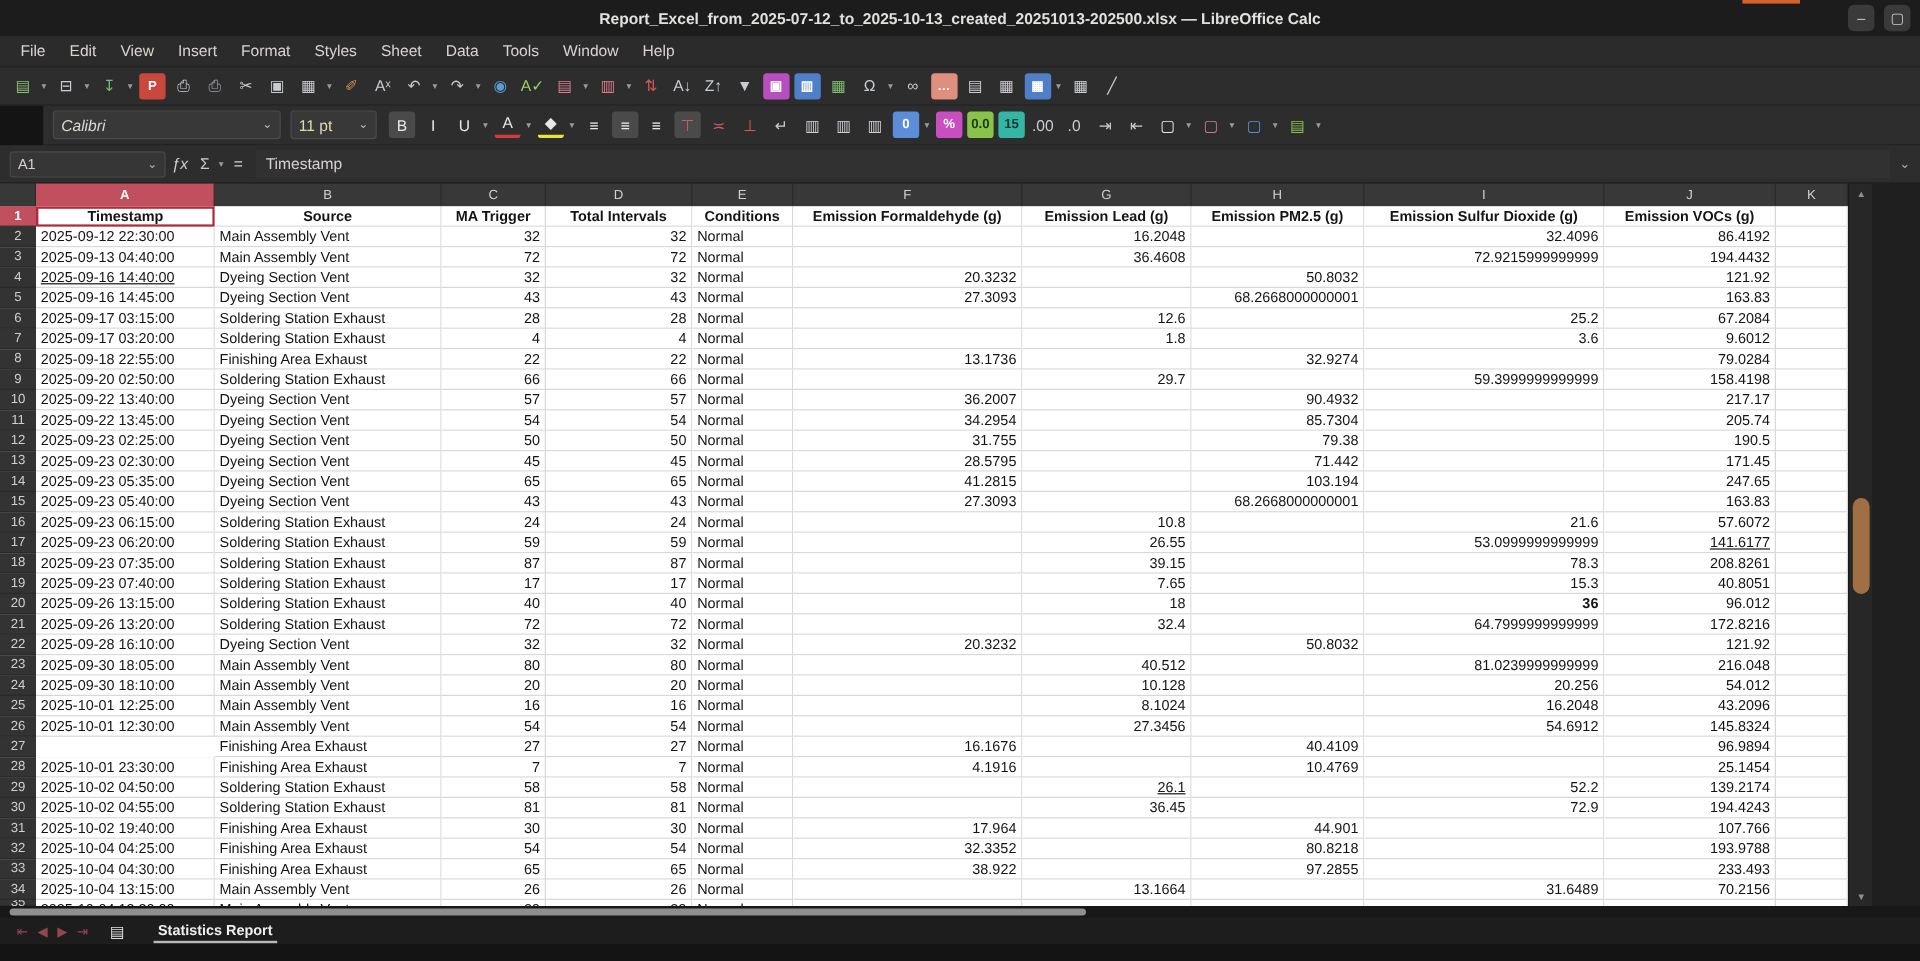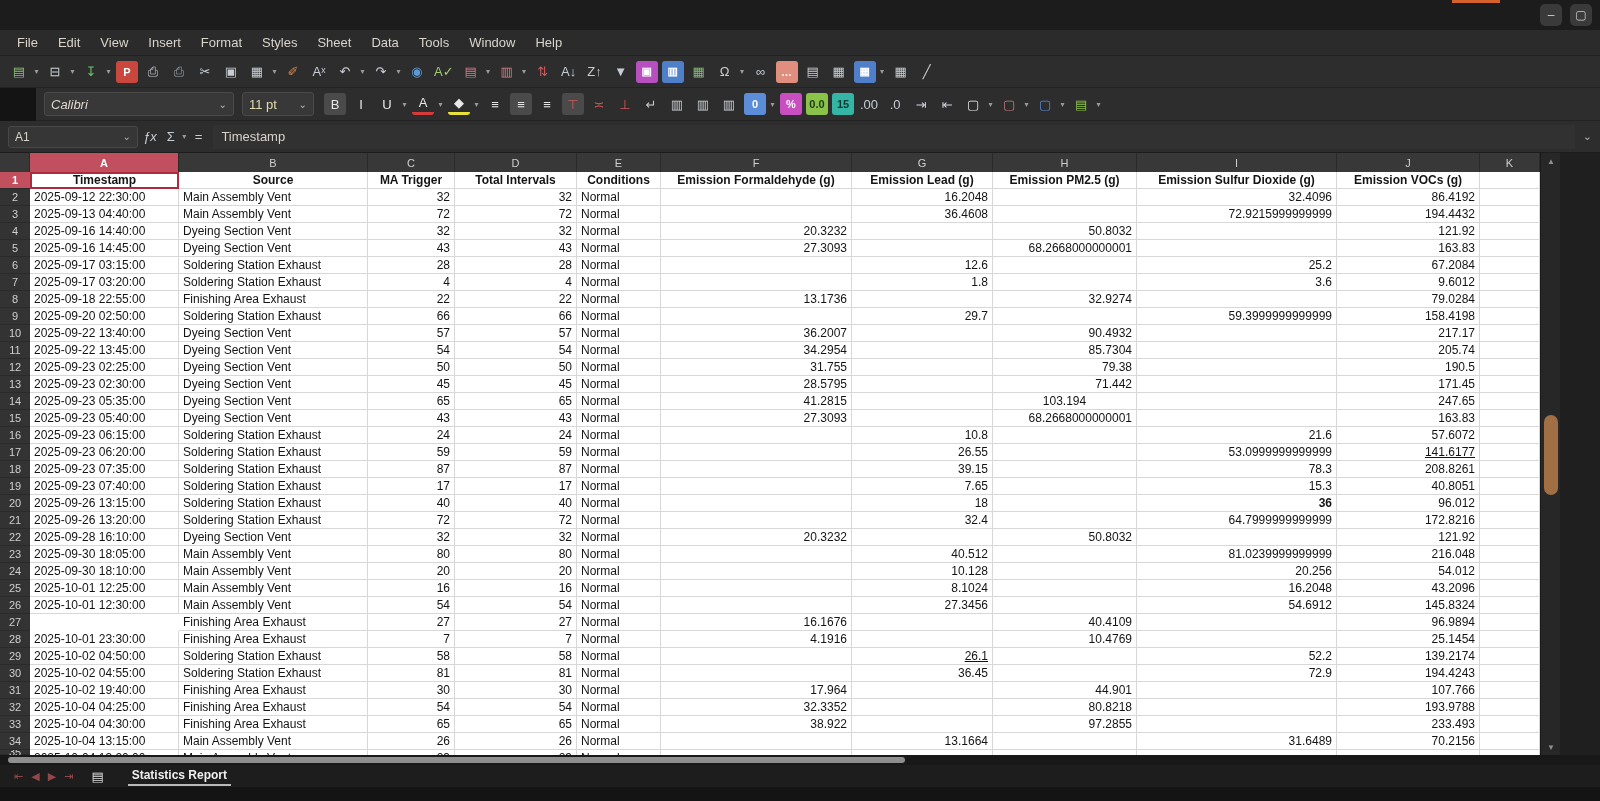--- a/index.html
+++ b/index.html
@@ -99,20 +99,21 @@
   .sheettab .bar { width:100%; height:2px; background:#b9b9b9; margin-top:1px; }
   .bottomfill { flex:1; background:#141414; }
 </style>
 </head>
 <body>
 
 <div class="app">
 
   <div class="titlebar">
     <span class="tb-accent"></span>
+    <span class="title">Report_Excel_from_2025-07-12_to_2025-10-13_created_20251013-202500.xlsx — LibreOffice Calc</span>
     <div class="winbtns">
       <span class="winbtn">–</span>
       <span class="winbtn">▢</span>
     </div>
   </div>
 
   <div class="menubar" id="menubar">
       <span class="menu-item">File</span>
       <span class="menu-item">Edit</span>
       <span class="menu-item">View</span>
@@ -288,21 +289,21 @@
             <div class="cell " style="width: 84px; flex: 0 0 84px;">Normal</div>
             <div class="cell r" style="width: 191px; flex: 0 0 191px;"></div>
             <div class="cell r" style="width: 141px; flex: 0 0 141px;">36.4608</div>
             <div class="cell r" style="width: 144px; flex: 0 0 144px;"></div>
             <div class="cell r" style="width: 200px; flex: 0 0 200px;">72.9215999999999</div>
             <div class="cell r" style="width: 143px; flex: 0 0 143px;">194.4432</div>
             <div class="cell " style="width: 60px; flex: 0 0 60px;"></div>
           </div>
           <div class="grid-row">
             <div class="row-num">4</div>
-            <div class="cell " style="width: 149px; flex: 0 0 149px;">2025-09-16 14:40:00</div>
+            <div class="cell " style="width: 149px; flex: 0 0 149px; text-decoration: underline;">2025-09-16 14:40:00</div>
             <div class="cell " style="width: 189px; flex: 0 0 189px;">Dyeing Section Vent</div>
             <div class="cell r" style="width: 87px; flex: 0 0 87px;">32</div>
             <div class="cell r" style="width: 122px; flex: 0 0 122px;">32</div>
             <div class="cell " style="width: 84px; flex: 0 0 84px;">Normal</div>
             <div class="cell r" style="width: 191px; flex: 0 0 191px;">20.3232</div>
             <div class="cell r" style="width: 141px; flex: 0 0 141px;"></div>
             <div class="cell r" style="width: 144px; flex: 0 0 144px;">50.8032</div>
             <div class="cell r" style="width: 200px; flex: 0 0 200px;"></div>
             <div class="cell r" style="width: 143px; flex: 0 0 143px;">121.92</div>
             <div class="cell " style="width: 60px; flex: 0 0 60px;"></div>
@@ -435,21 +436,21 @@
           </div>
           <div class="grid-row">
             <div class="row-num">14</div>
             <div class="cell " style="width: 149px; flex: 0 0 149px;">2025-09-23 05:35:00</div>
             <div class="cell " style="width: 189px; flex: 0 0 189px;">Dyeing Section Vent</div>
             <div class="cell r" style="width: 87px; flex: 0 0 87px;">65</div>
             <div class="cell r" style="width: 122px; flex: 0 0 122px;">65</div>
             <div class="cell " style="width: 84px; flex: 0 0 84px;">Normal</div>
             <div class="cell r" style="width: 191px; flex: 0 0 191px;">41.2815</div>
             <div class="cell r" style="width: 141px; flex: 0 0 141px;"></div>
-            <div class="cell r" style="width: 144px; flex: 0 0 144px; text-align: center;">103.194</div>
+            <div class="cell r" style="width: 144px; flex: 0 0 144px;">103.194</div>
             <div class="cell r" style="width: 200px; flex: 0 0 200px;"></div>
             <div class="cell r" style="width: 143px; flex: 0 0 143px;">247.65</div>
             <div class="cell " style="width: 60px; flex: 0 0 60px;"></div>
           </div>
           <div class="grid-row">
             <div class="row-num">15</div>
             <div class="cell " style="width: 149px; flex: 0 0 149px;">2025-09-23 05:40:00</div>
             <div class="cell " style="width: 189px; flex: 0 0 189px;">Dyeing Section Vent</div>
             <div class="cell r" style="width: 87px; flex: 0 0 87px;">43</div>
             <div class="cell r" style="width: 122px; flex: 0 0 122px;">43</div>

